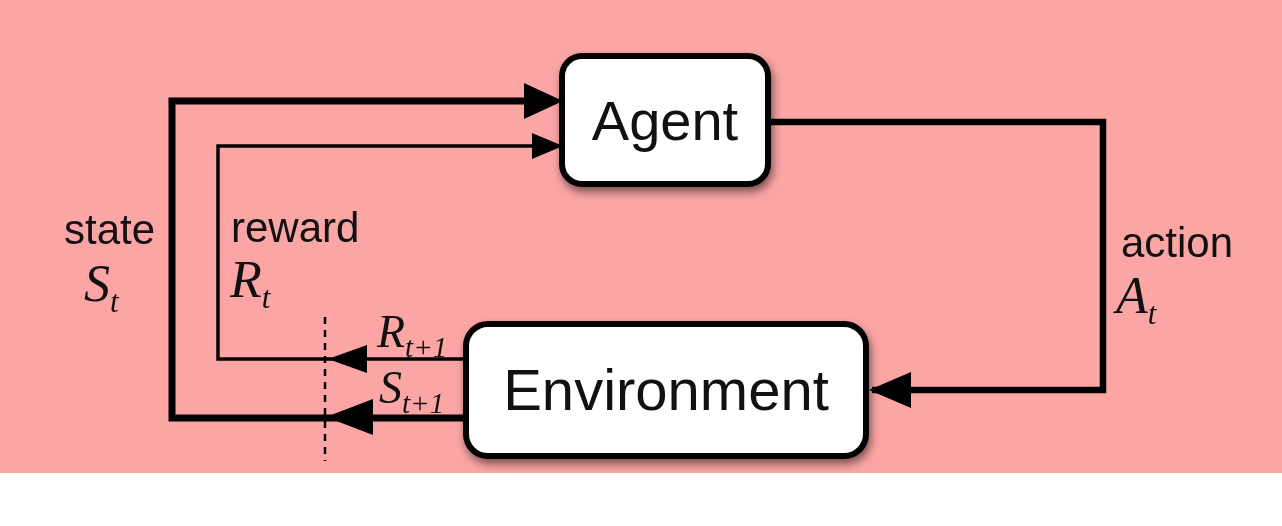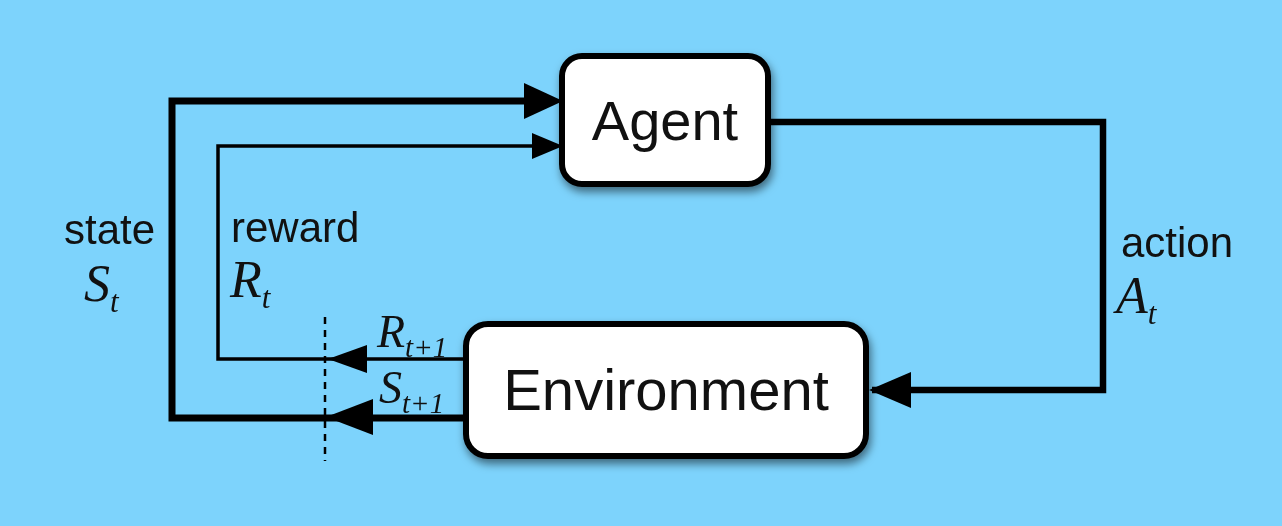--- a/index.html
+++ b/index.html
@@ -2,23 +2,23 @@
 <html><head>
 <meta charset="utf-8">
 <style>
   html, body {
     margin: 0;
     padding: 0;
     background: #ffffff;
   }
   .canvas {
     width: 1282px;
-    height: 526px;
+    height: 473px;
     position: relative;
-    background: #7dd3fc;
+    background: #fca5a5;
     overflow: hidden;
   }
   svg { display: block; }
 
   .flow-line {
     fill: none;
     stroke: #000000;
     stroke-linejoin: miter;
     stroke-linecap: butt;
   }

